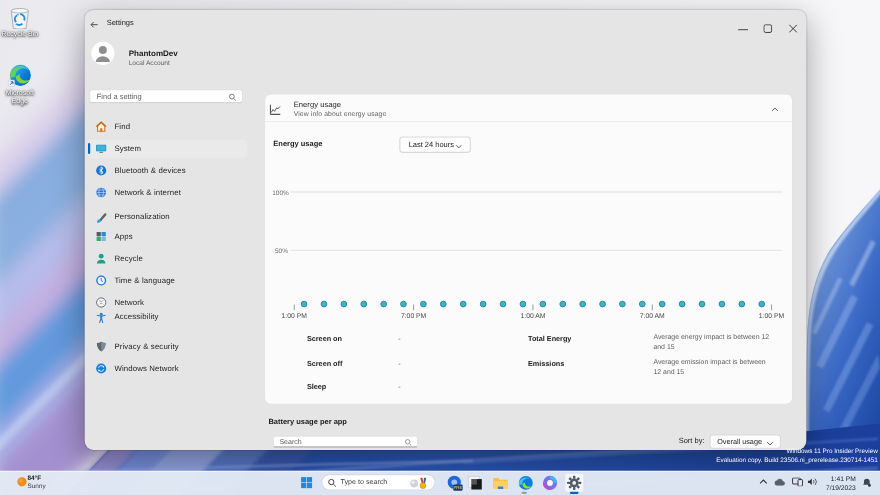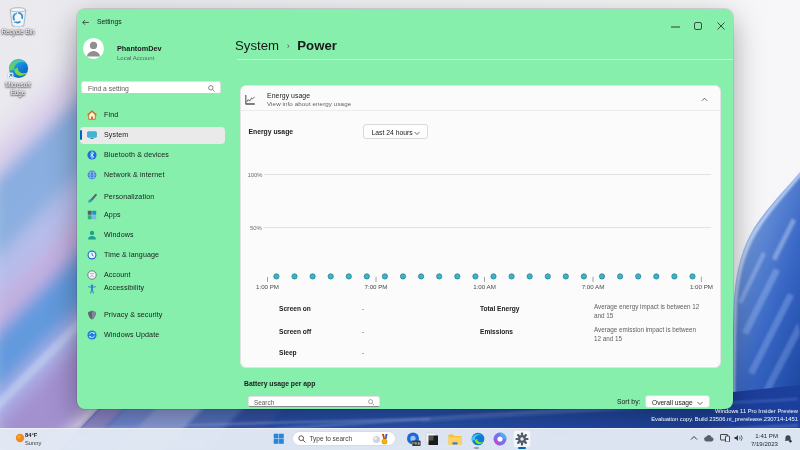--- a/index.html
+++ b/index.html
@@ -9,21 +9,21 @@
 #wall { position:absolute; left:0; top:0; }
 .abs { position:absolute; }
 
 
 .dicon { position:absolute; width:50px; text-align:center; color:#fff; font-size:6.3px;
   text-shadow:0 0 2px rgba(0,0,0,.9), 0 1px 2px rgba(0,0,0,.8); line-height:1.3; }
 .dicon svg { display:block; margin:0 auto 1px auto; }
 
 
 #win { position:absolute; left:77px; top:9px; width:656px; height:400px;
-  background:#86efac; border-radius:8px; overflow:hidden;
+  background:#e5e5e5; border-radius:8px; overflow:hidden;
   box-shadow:0 10px 30px rgba(0,0,0,.35), 0 0 0 1px rgba(0,0,0,.10); }
 #titlebar { position:absolute; left:0; top:0; width:100%; height:30px; }
 #wtitle { position:absolute; left:20px; top:9px; font-size:6.8px; color:#1b1b1b; }
 
 
 #sidebar { position:absolute; left:0; top:30px; width:160px; bottom:0; }
 .avatar { position:absolute; left:6px; top:-1.5px; width:21px; height:21px; border-radius:50%;
   background:#fff; }
 .uname { position:absolute; left:40px; top:5px; font-size:7.3px; font-weight:bold; color:#1b1b1b; }
 .uacct { position:absolute; left:40px; top:15.5px; font-size:6px; color:#5f5f5f; }
@@ -281,36 +281,36 @@
               <rect x="0.8" y="5.3" width="3.9" height="3.9" rx="0.5" fill="#2fae77"></rect>
               <rect x="5.3" y="5.3" width="3.9" height="3.9" rx="0.5" fill="#7fb5e8"></rect>
             </svg>
             <span class="tx">Apps</span>
           </div>
           <div class="nav" style="top:187.5px;">
             <svg class="ic" viewBox="0 0 10 10">
               <circle cx="5" cy="2.9" r="2.2" fill="#1fa08c"></circle>
               <path d="M1.1,9.6 a3.9,3.5 0 0 1 7.8,0 Z" fill="#1fa08c"></path>
             </svg>
-            <span class="tx">Windows</span>
+            <span class="tx">Recycle</span>
           </div>
           <div class="nav" style="top:207.5px;">
             <svg class="ic" viewBox="0 0 10 10">
               <circle cx="5" cy="5" r="4.5" fill="#1f6fd4"></circle>
               <circle cx="5" cy="5" r="3.3" fill="#f2f6fc"></circle>
               <path d="M5,2.7 L5,5 L6.6,6.1" stroke="#1f55b0" stroke-width="0.8" fill="none"></path>
             </svg>
             <span class="tx">Time &amp; language</span>
           </div>
           <div class="nav" style="top:227.5px;">
             <svg class="ic" viewBox="0 0 10 10">
               <circle cx="5" cy="5" r="4.2" fill="#f4f6f8" stroke="#666e76" stroke-width="0.9"></circle>
               <path d="M3.2,6.8 C4,5.4 6,5.4 6.8,6.8 M3.1,3.3 C3.9,4.2 6.1,4.2 6.9,3.3" stroke="#8a929a" stroke-width="0.7" fill="none"></path>
             </svg>
-            <span class="tx">Account</span>
+            <span class="tx">Network</span>
           </div>
           <div class="nav" style="top:241px;">
             <svg class="ic" viewBox="0 0 10 10">
               <circle cx="5" cy="1.7" r="1.3" fill="#2a7fd4"></circle>
               <path d="M0.9,3.1 L4.1,3.7 L4.1,5.9 L3,9.3 L4,9.6 L5,6.6 L6,9.6 L7,9.3 L5.9,5.9 L5.9,3.7 L9.1,3.1 L8.9,2.2 L5,2.9 L1.1,2.2 Z" fill="#2a7fd4"></path>
             </svg>
             <span class="tx">Accessibility</span>
           </div>
           <div class="nav" style="top:267.5px;">
             <svg class="ic" viewBox="0 0 10 10">
@@ -318,26 +318,25 @@
               <path d="M5,0.6 C6.2,1.4 7.6,1.8 9,1.9 C9,5.3 7.6,8.2 5,9.6 Z" fill="#7d8894"></path>
             </svg>
             <span class="tx">Privacy &amp; security</span>
           </div>
           <div class="nav" style="top:287.5px;">
             <svg class="ic" viewBox="0 0 10 10">
               <circle cx="5" cy="5" r="4.6" fill="#1a80dc"></circle>
               <path d="M2.6,4.4 a2.6,2.6 0 0 1 4.6,-0.9 M7.4,5.6 a2.6,2.6 0 0 1 -4.6,0.9" stroke="#fff" stroke-width="0.8" fill="none"></path>
               <path d="M7.6,2.2 L7.6,4 L5.9,3.7 Z M2.4,7.8 L2.4,6 L4.1,6.3 Z" fill="#fff"></path>
             </svg>
-            <span class="tx">Windows Update</span>
+            <span class="tx">Windows Network</span>
           </div>
         </div>
   </div>
   <div id="content">
-    <div id="crumb">System <span class="sep">›</span> <b>Power</b></div>
     <div class="abs" style="left:0; top:49.5px; width:496px; height:1px; background:#e3e4e8;"></div>
     <div id="card">
       <div id="cardhead">
         <svg class="abs" style="left:4px; top:9px;" width="11" height="10" viewBox="0 0 11 10">
           <path d="M0.8,0 L0.8,9.2" stroke="#555" stroke-width="1.1" fill="none"></path>
           <path d="M0.8,9 L9.8,9" stroke="#555" stroke-width="1.3" fill="none"></path>
           <path d="M1.6,7.2 L3.2,4.6 L4.6,6.2 L6.6,3 L7.6,3.9 L9.6,1.8" fill="none" stroke="#444" stroke-width="0.8"></path>
         </svg>
         <span class="t1">Energy usage</span>
         <span class="t2">View info about energy usage</span>

